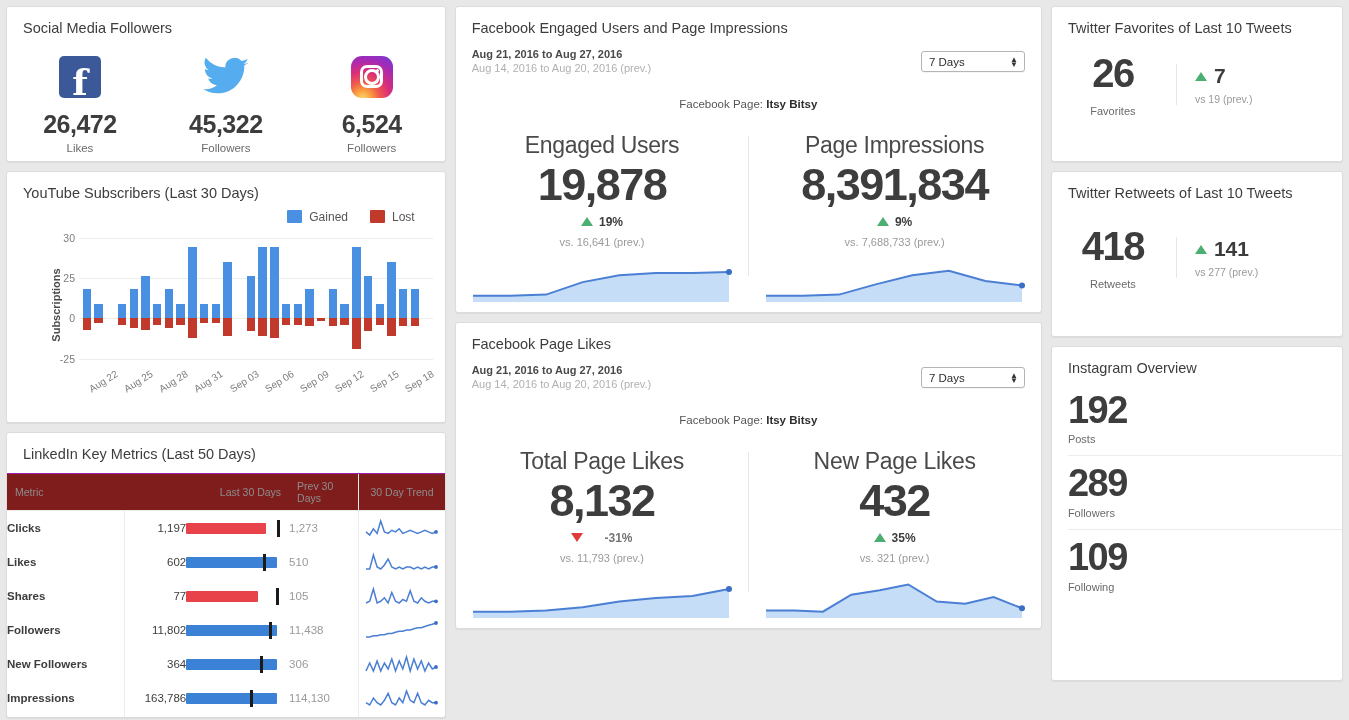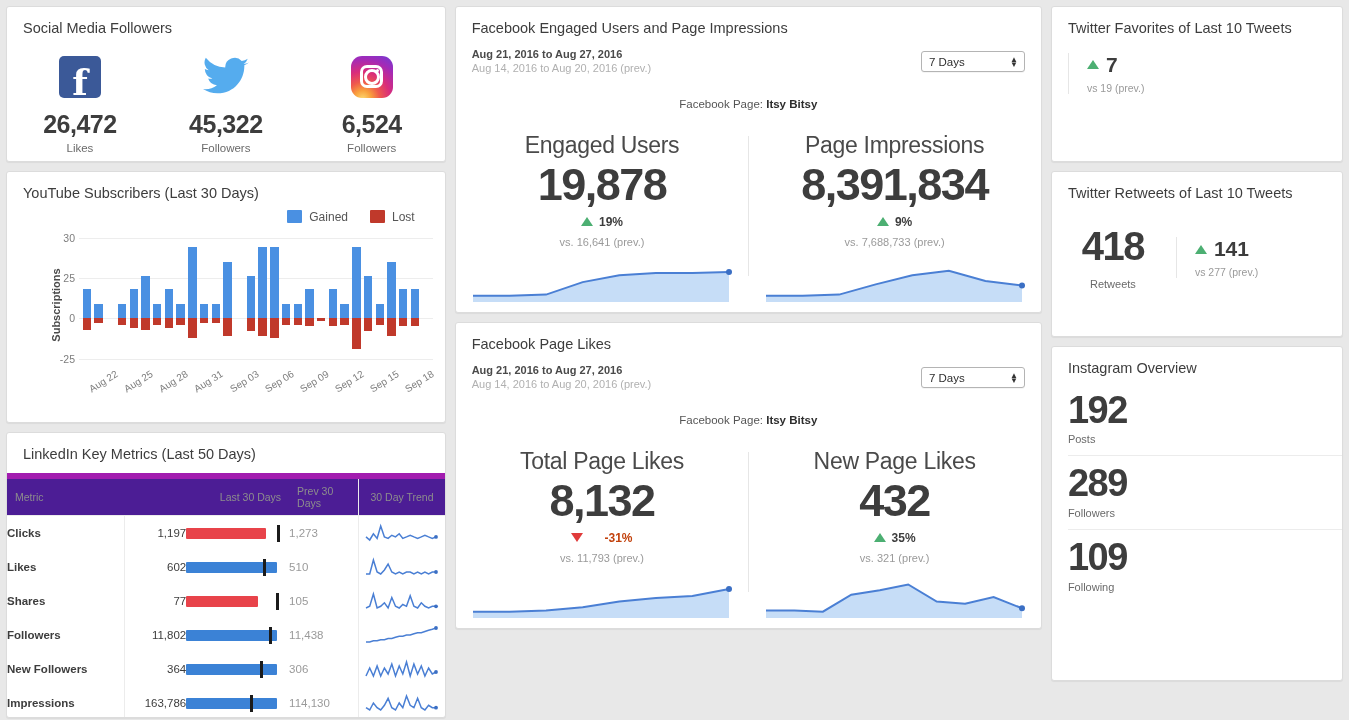--- a/index.html
+++ b/index.html
@@ -84,21 +84,21 @@
   .bpos { background: #4a90e2; }
   .bneg { background: #c0392b; }
   .xlabels { position: absolute; left: 66px; right: 4px; top: 100%; height: 40px; }
   .xlab { position: absolute; font-size: 10px; color: #7d7d7d;
           transform: rotate(-32deg); transform-origin: left top; white-space: nowrap; }
 
   
   table.li { width: 100%; border-collapse: collapse; margin-top: 8px; }
   table.li th {
     font-size: 10.5px; font-weight: normal; color: #8d8d8d;
-    background: #4c1d95; border-top: 6px solid #a21caf; border-bottom: 1px solid #ececec;
+    background: #7f1d1d; border-top: 1px solid #a21caf; border-bottom: 1px solid #ececec;
     padding: 6px 8px; text-align: left;
   }
   table.li th.num { text-align: right; }
   table.li th.trend { text-align: center; border-left: 1px solid #ececec; }
   table.li td { padding: 5px 0; font-size: 11.5px; vertical-align: middle; }
   td.metric { font-weight: bold; color: #3d3d3d; border-right: 1px solid #ececec; width: 118px;}
   td.cur { text-align: right; color: #3d3d3d; width: 62px; }
   td.bullet { width: 104px; }
   td.prev { color: #9a9a9a; width: 70px; padding-left: 10px; }
   td.spark { border-left: 1px solid #ececec; width: 86px; text-align: center; }
@@ -124,21 +124,21 @@
   .metric-row { display: flex; margin-top: 22px; }
   .metric-col { flex: 1; text-align: center; position: relative; padding: 0 12px; }
   .metric-col + .metric-col::before {
     content: ""; position: absolute; left: 0; top: 4px; bottom: 26px; width: 1px; background: #e6e6e6;
   }
   .m-title { font-size: 23px; color: #4a4a4a; font-weight: 400; letter-spacing: -.3px; }
   .m-value { font-size: 45px; font-weight: bold; color: #3d3d3d; letter-spacing: -1.5px; margin-top: 2px; line-height: 1.05; }
   .m-delta { font-size: 12px; font-weight: bold; margin-top: 7px; display: flex; align-items: center; justify-content: center; gap: 6px; }
   .tri-up { width: 0; height: 0; border-left: 6px solid transparent; border-right: 6px solid transparent; border-bottom: 9px solid #4caf72; }
   .tri-dn { width: 0; height: 0; border-left: 6px solid transparent; border-right: 6px solid transparent; border-top: 9px solid #e03b3b; }
-  .up { color: #3d3d3d; } .dn { color: #c2410c; gap: 21px; }
+  .up { color: #3d3d3d; } .dn { color: #737373; gap: 21px; }
   .m-prev { font-size: 11px; color: #9a9a9a; margin-top: 7px; }
   .spark-area { margin-top: 10px; height: 44px; }
 
   
   .kpi-body { display: flex; align-items: center; padding: 14px 16px 18px 16px; }
   .kpi-main { flex: 0 0 auto; text-align: center; padding-right: 18px; min-width: 108px; }
   .kpi-num { font-size: 40px; font-weight: bold; color: #3d3d3d; letter-spacing: -1.5px; line-height: 1; }
   .kpi-lbl { font-size: 11px; color: #6a6a6a; margin-top: 12px; }
   .kpi-side { border-left: 1px solid #e6e6e6; padding-left: 18px; }
   .kpi-chg { display: flex; align-items: center; gap: 7px; }
@@ -553,20 +553,24 @@
           </div>
         </div>
     </div>
   </div>
 
   <div class="col col-right">
 
     <div class="card" style="height:156px">
       <div class="card-title">Twitter Favorites of Last 10 Tweets</div>
       <div class="kpi-body">
+        <div class="kpi-main">
+          <div class="kpi-num">26</div>
+          <div class="kpi-lbl">Favorites</div>
+        </div>
         <div class="kpi-side">
           <div class="kpi-chg">
             <span class="tri-up"></span>
             <span class="v">7</span>
           </div>
           <div class="kpi-prev">vs 19 (prev.)</div>
         </div>
       </div>
     </div>
 

